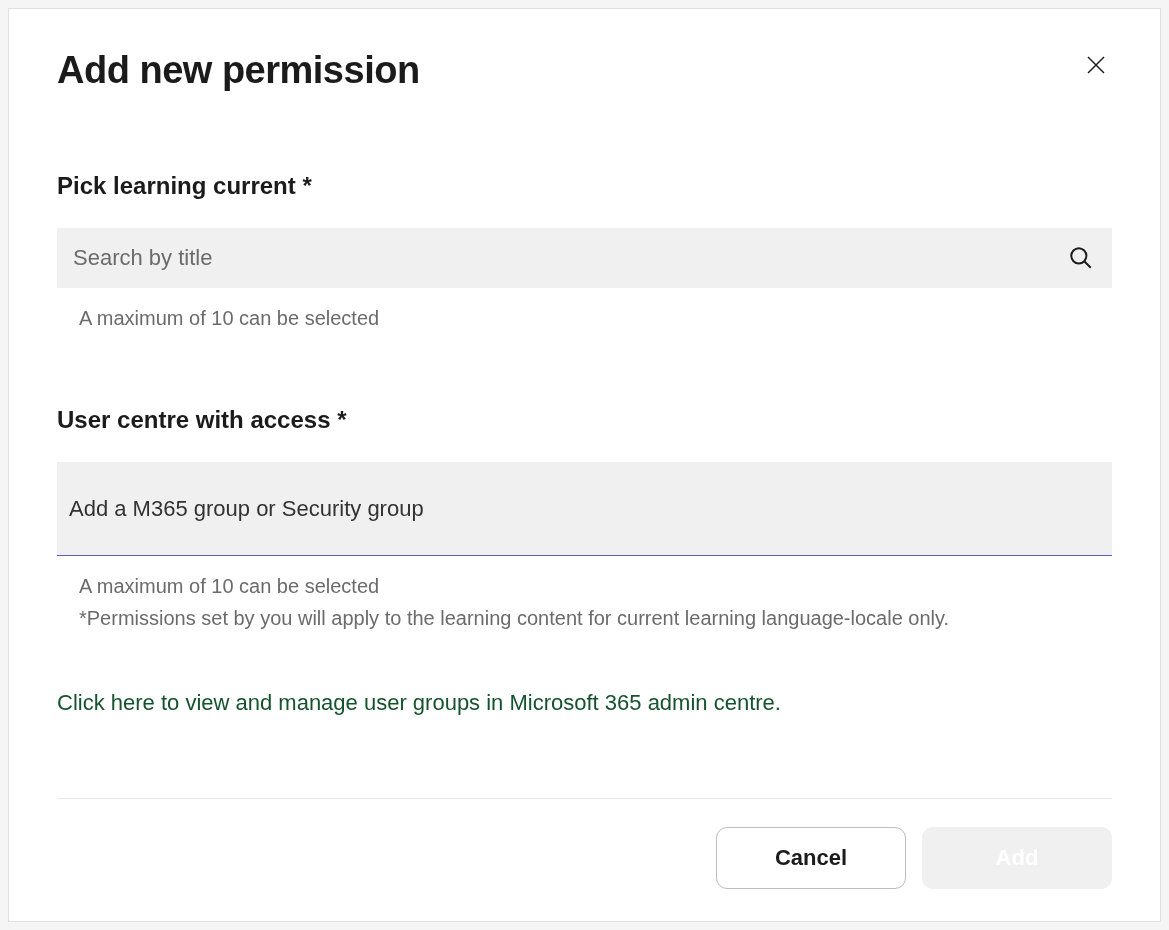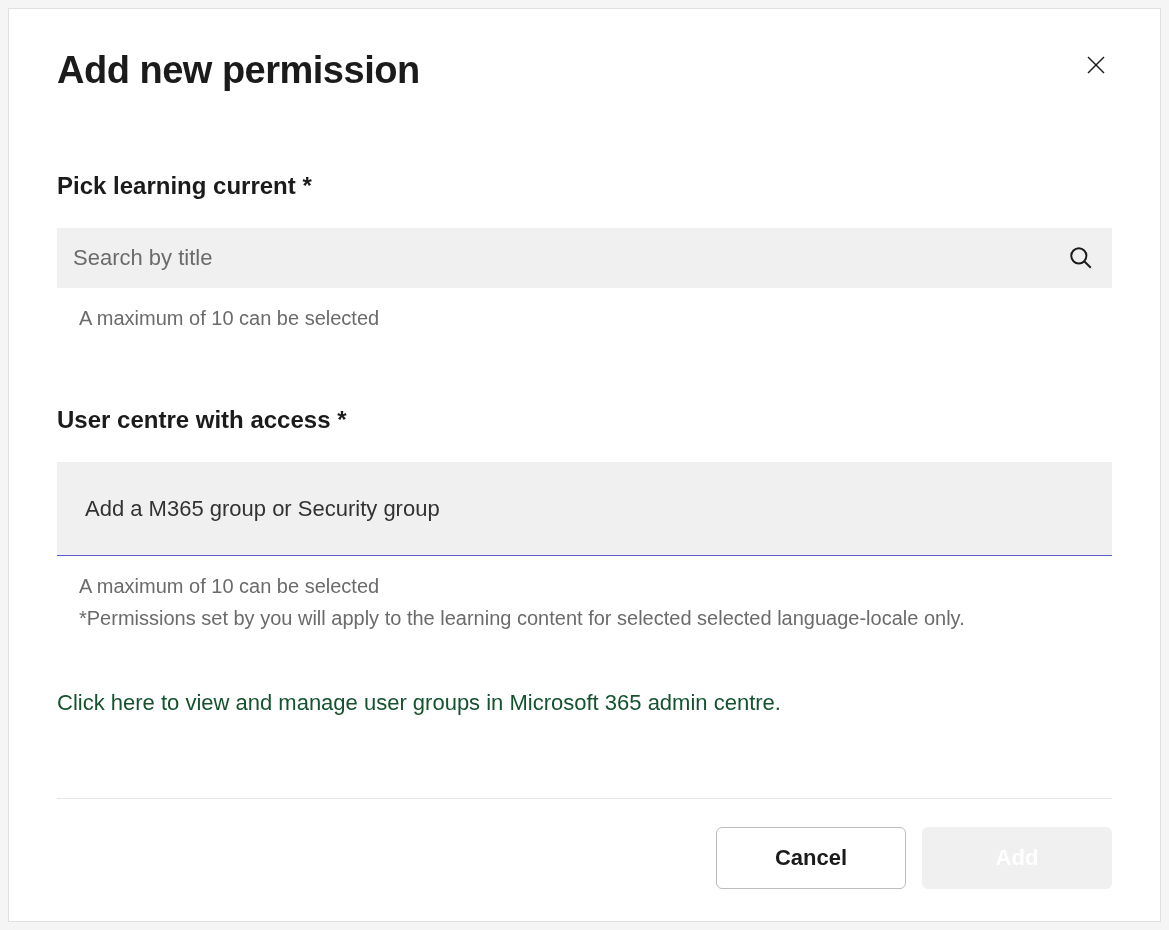--- a/index.html
+++ b/index.html
@@ -91,21 +91,21 @@
     .search-icon-wrap svg {
       width: 26px;
       height: 26px;
     }
     .group-input {
       width: 100%;
       height: 94px;
       background: #f0f0f0;
       border: none;
       border-bottom: 1px solid #5b5fc7;
-      padding: 0 28px;
+      padding: 0 12px;
       font-size: 22px;
       color: #1b1b1b;
       font-family: inherit;
     }
     .group-input::placeholder {
       color: #323232;
     }
     .helper-text {
       font-size: 20px;
       color: #6b6b6b;
@@ -127,21 +127,21 @@
       padding-top: 28px;
       display: flex;
       justify-content: flex-end;
       gap: 16px;
     }
     .btn {
       min-width: 190px;
       height: 62px;
       font-size: 22px;
       font-weight: 600;
-      border-radius: 6px;
+      border-radius: 11px;
       cursor: pointer;
       font-family: inherit;
     }
     .btn-secondary {
       background: #ffffff;
       border: 1px solid #bdbdbd;
       color: #1b1b1b;
     }
     .btn-primary {
       background: #f0f0f0;
@@ -179,21 +179,21 @@
       </span>
     </div>
     <div class="helper-text">A maximum of 10 can be selected</div>
   </div>
 
   <div class="field-group tight">
     <label class="field-label">User centre with access *</label>
     <input type="text" class="group-input" placeholder="Add a M365 group or Security group" style="">
     <div class="helper-text">
       <div>A maximum of 10 can be selected</div>
-      <div>*Permissions set by you will apply to the learning content for selected selected language-locale only.</div>
+      <div>*Permissions set by you will apply to the learning content for current learning language-locale only.</div>
     </div>
   </div>
 
   <a class="link">Click here to view and manage user groups in Microsoft 365 admin centre.</a>
 
   <div class="footer">
     <button class="btn btn-secondary">Cancel</button>
     <button class="btn btn-primary" disabled="">Add</button>
   </div>
 

